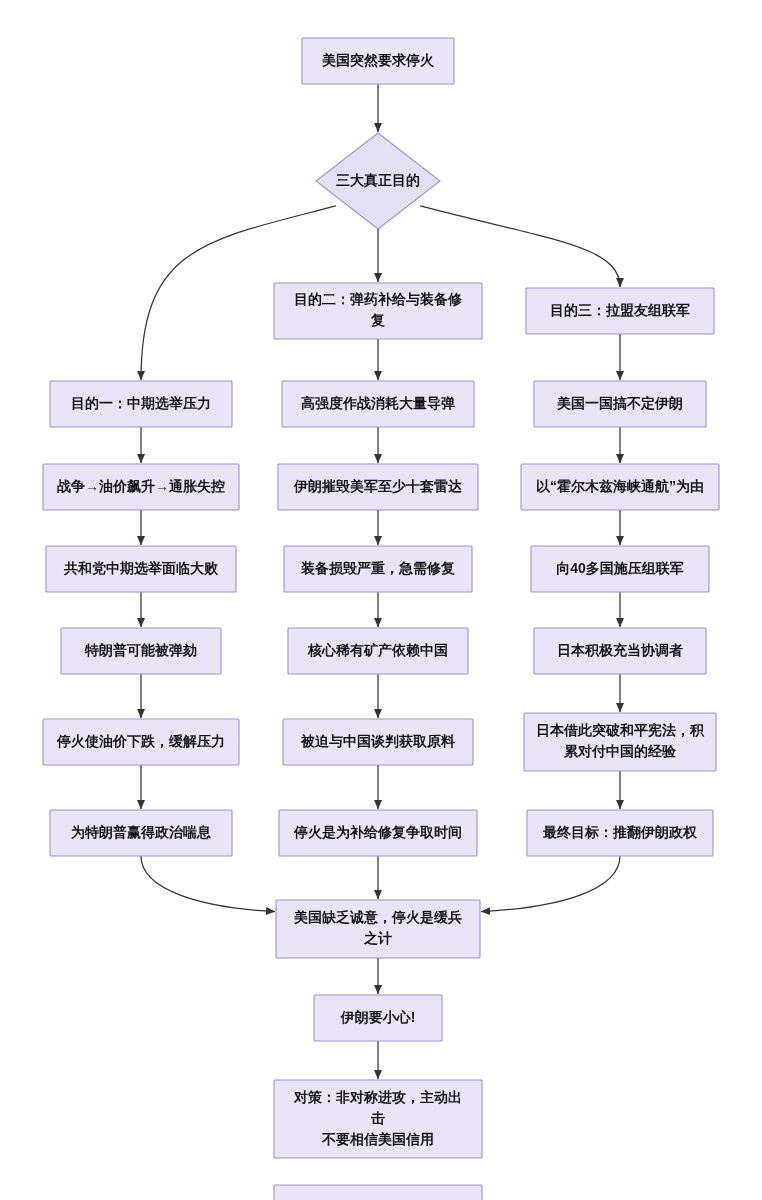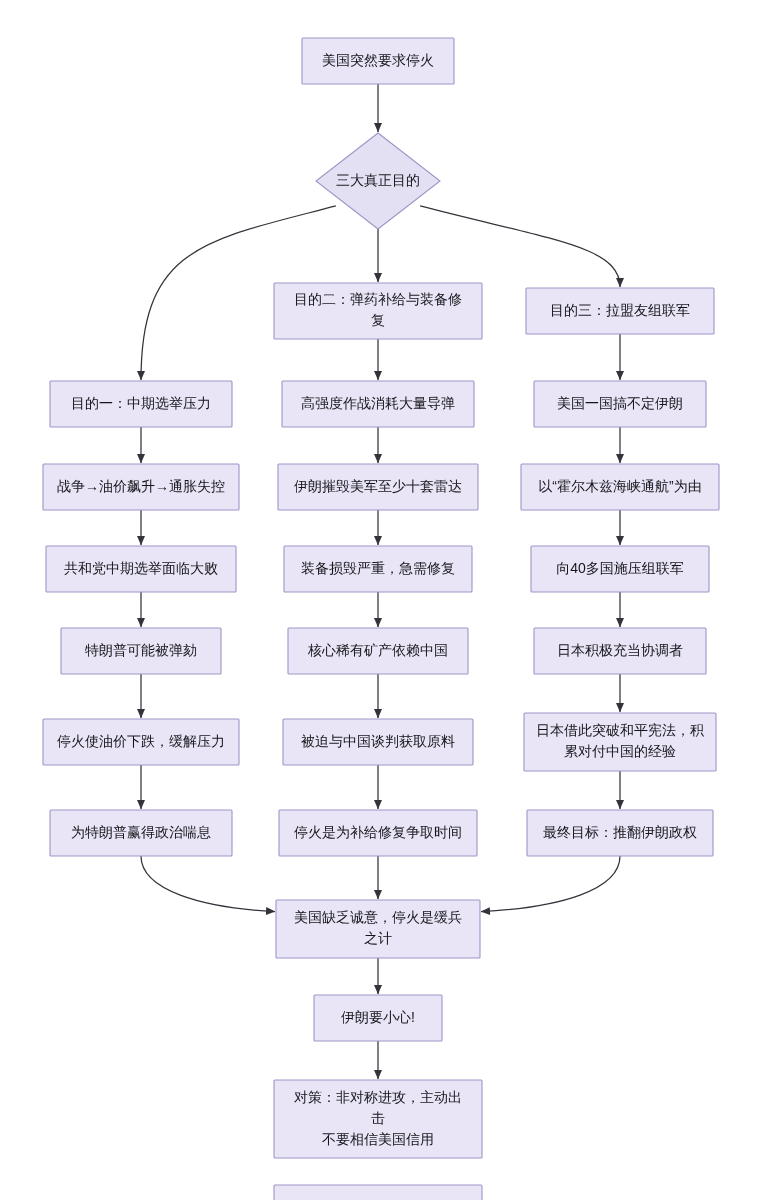--- a/index.html
+++ b/index.html
@@ -10,20 +10,21 @@
   body {
     width: 762px;
     height: 1200px;
     font-family: "Liberation Sans", "DejaVu Sans", sans-serif;
     overflow: hidden;
   }
   #chart-root {
     position: relative;
     width: 762px;
     height: 1200px;
+    font-weight: bold;
   }
   svg.flow {
     position: absolute;
     top: 0;
     left: 0;
     width: 762px;
     height: 1200px;
     display: block;
   }
   .node-rect {

